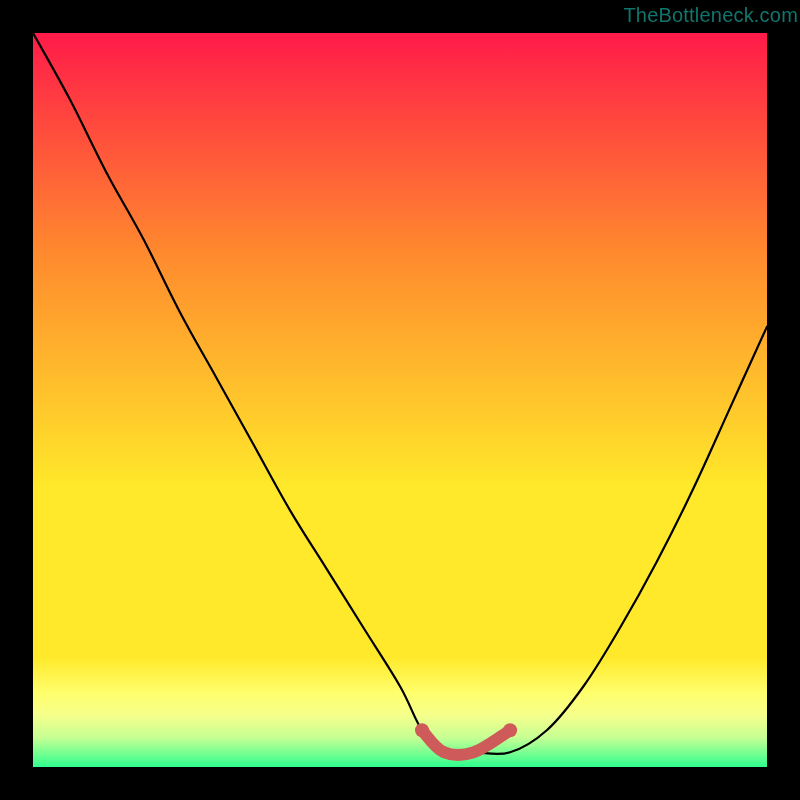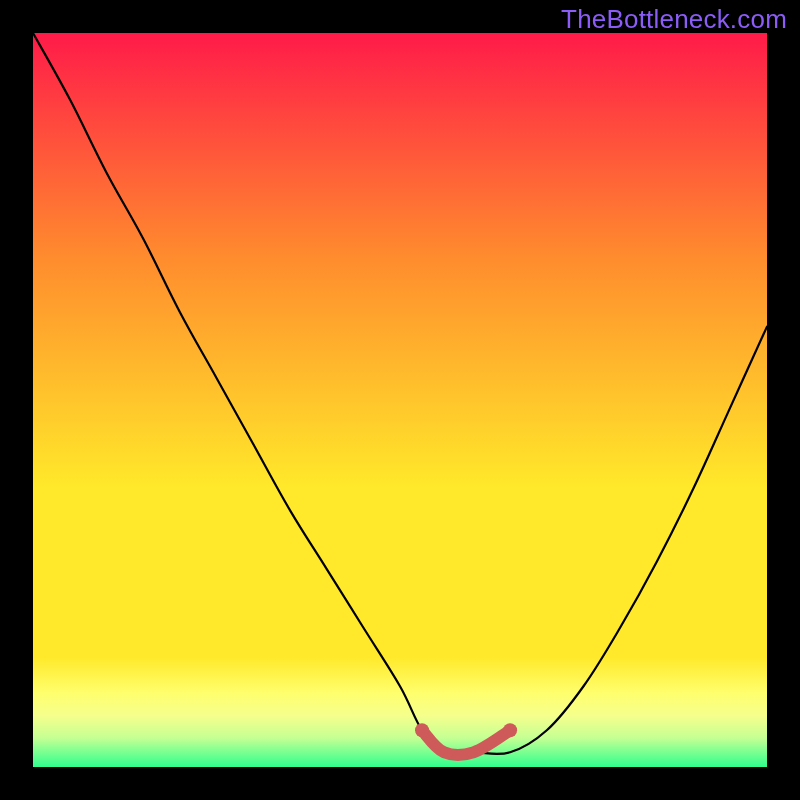--- a/index.html
+++ b/index.html
@@ -6,24 +6,24 @@
   html, body { width: 800px; height: 800px; overflow: hidden; background: #000; }
   .container {
     position: relative;
     width: 800px;
     height: 800px;
     background: #000;
   }
   .watermark {
     position: absolute;
     top: 4px;
-    right: 13px;
+    right: 2px;
     font-family: Arial, Helvetica, sans-serif;
-    font-size: 26px;
-    color: #8b5cf6;
+    font-size: 20px;
+    color: #0f766e;
     font-weight: 500;
     letter-spacing: 0.2px;
   }
   .plot {
     position: absolute;
     left: 33px;
     top: 33px;
     width: 734px;
     height: 734px;
   }

